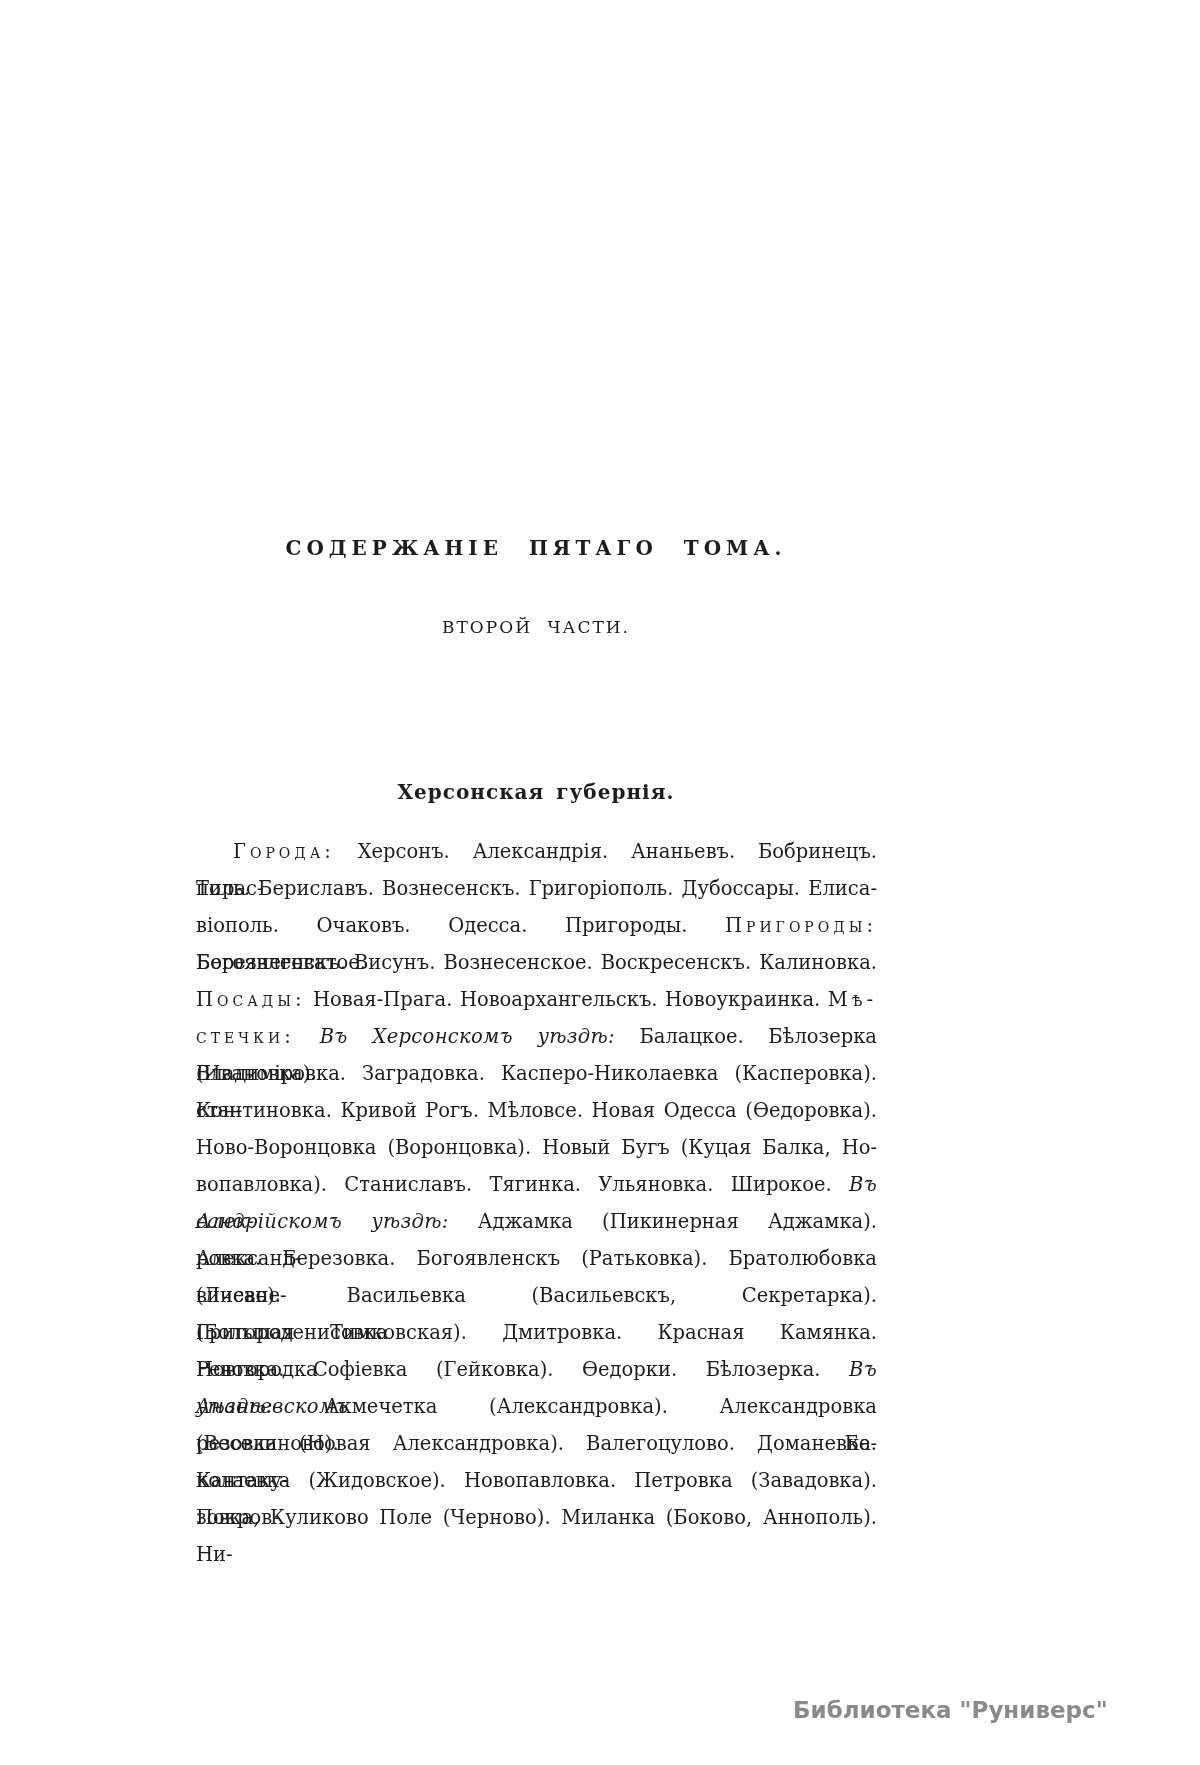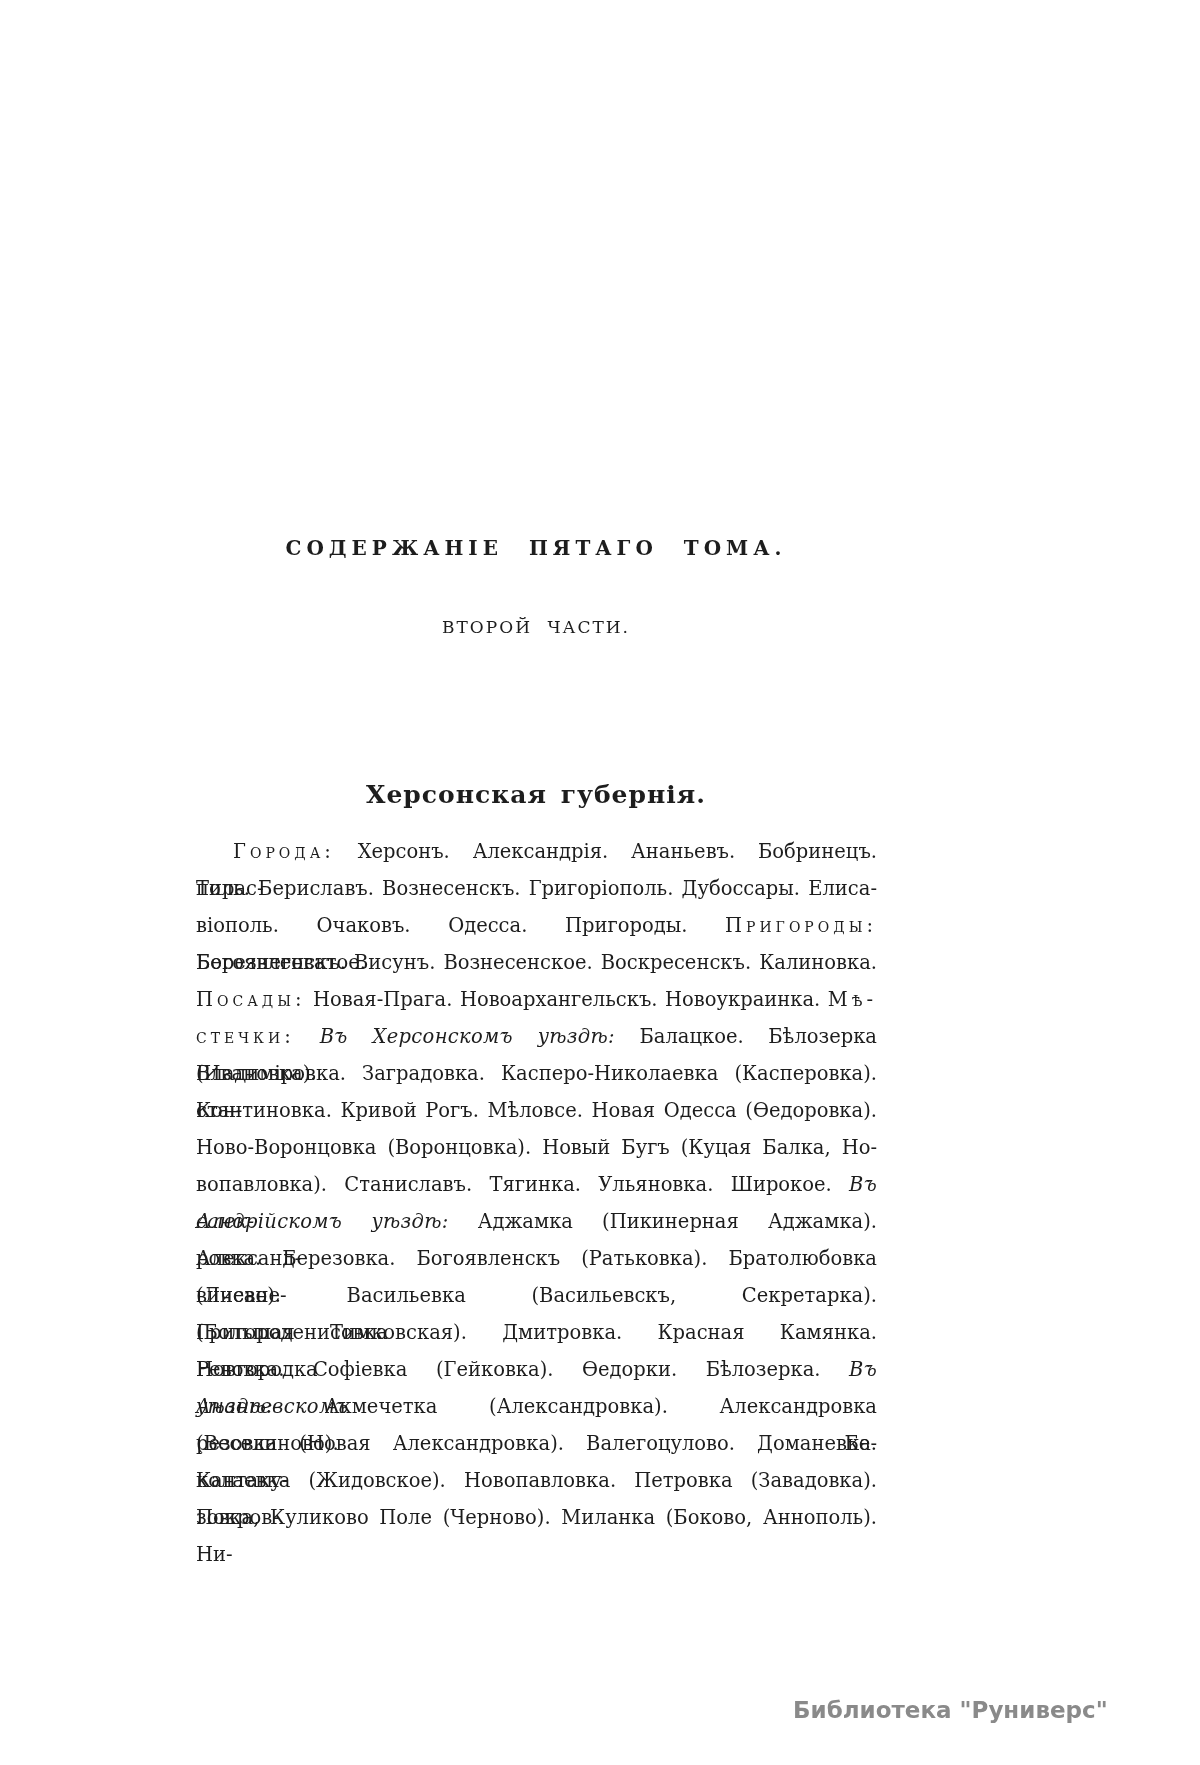--- a/index.html
+++ b/index.html
@@ -34,21 +34,21 @@
   .part-title {
     top: 601px;
     font-size: 17px;
     font-weight: normal;
     letter-spacing: 2px;
     word-spacing: 8px;
     margin-top: 16px;
   }
   .province-heading {
     top: 780px;
-    font-size: 25px;
+    font-size: 20px;
     font-weight: bold;
     letter-spacing: 1px;
     word-spacing: 4px;
   }
   .toc {
     position: absolute;
     left: 196px;
     top: 833px;
     width: 681px;
     font-size: 19.5px;

